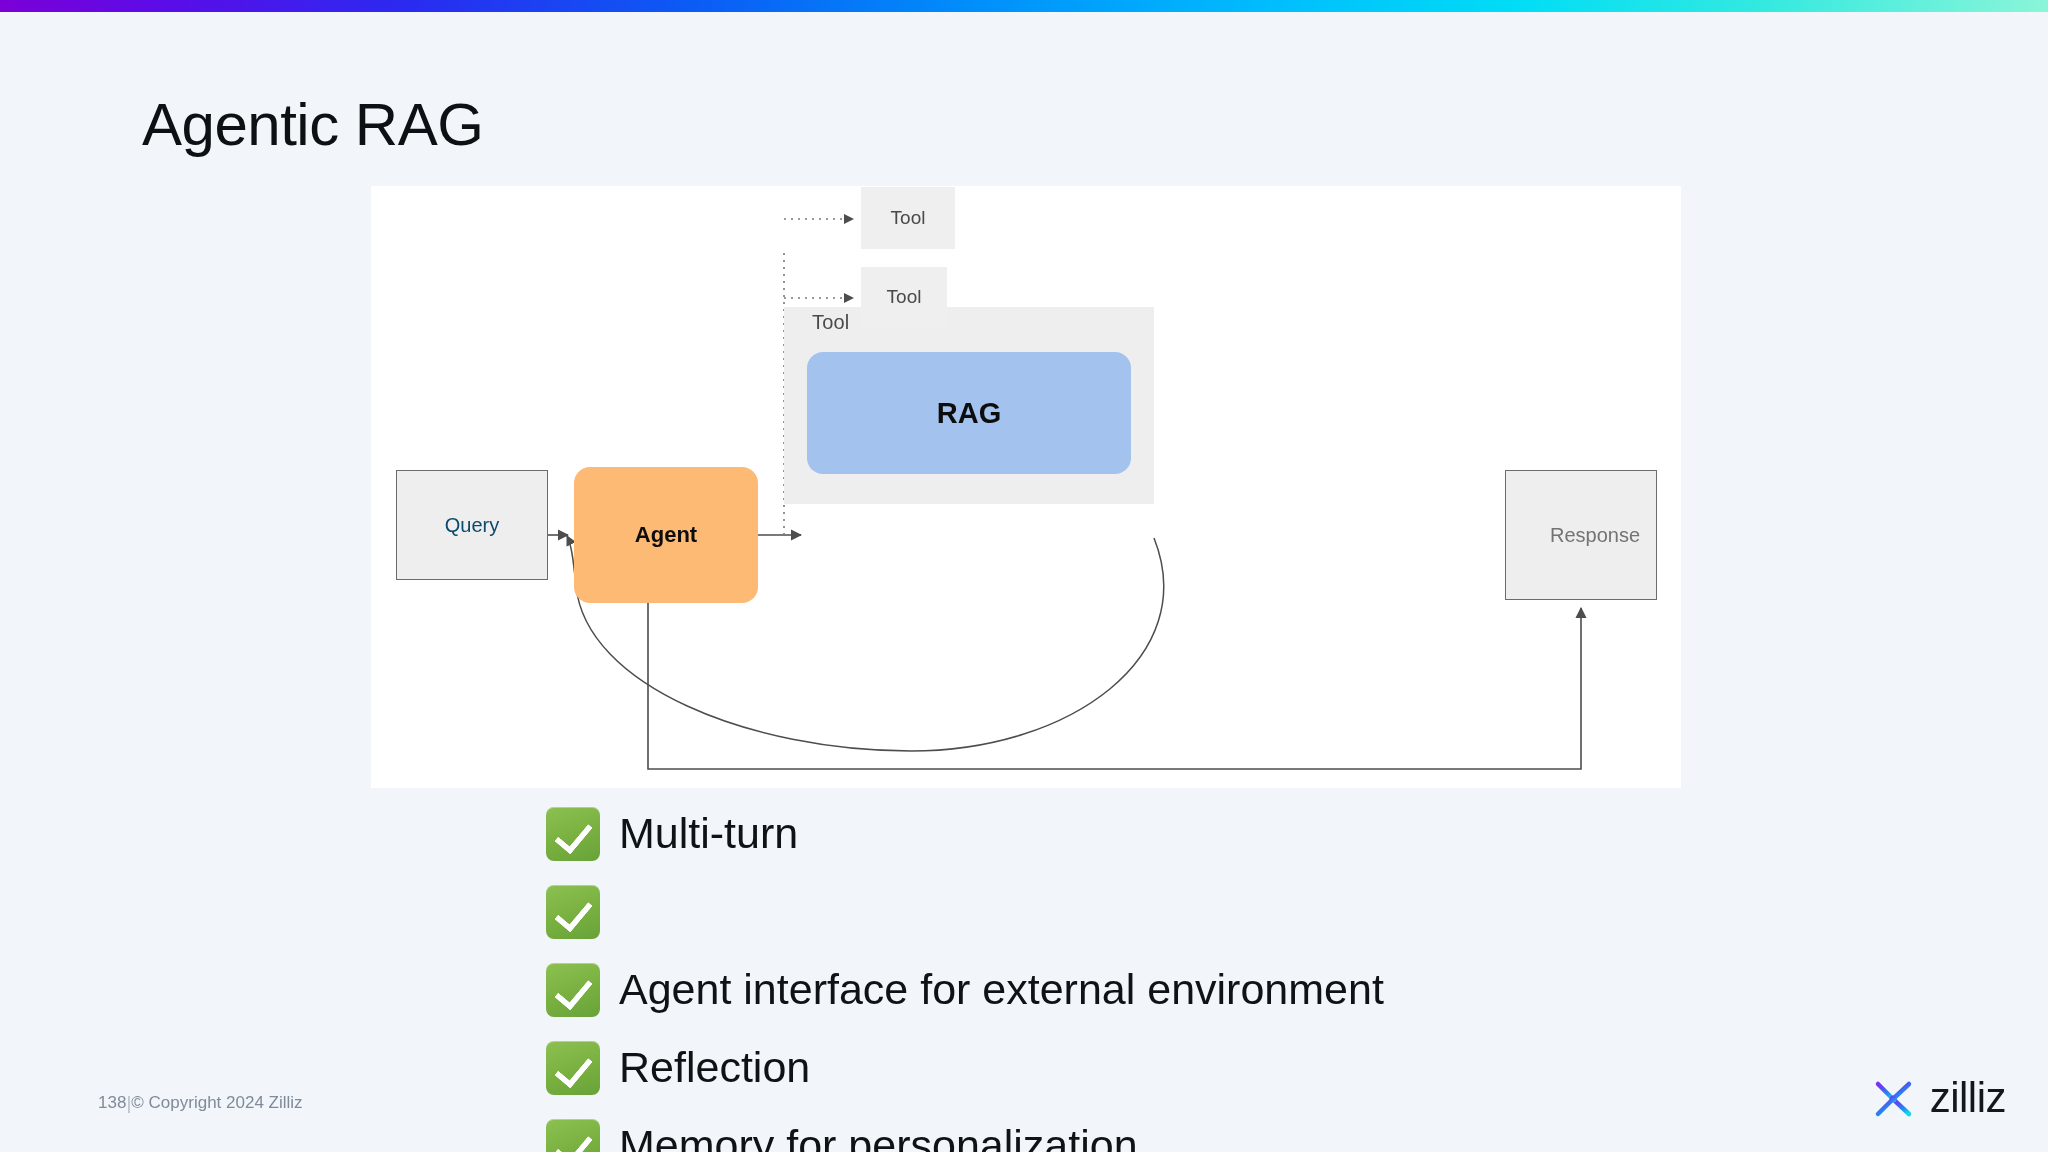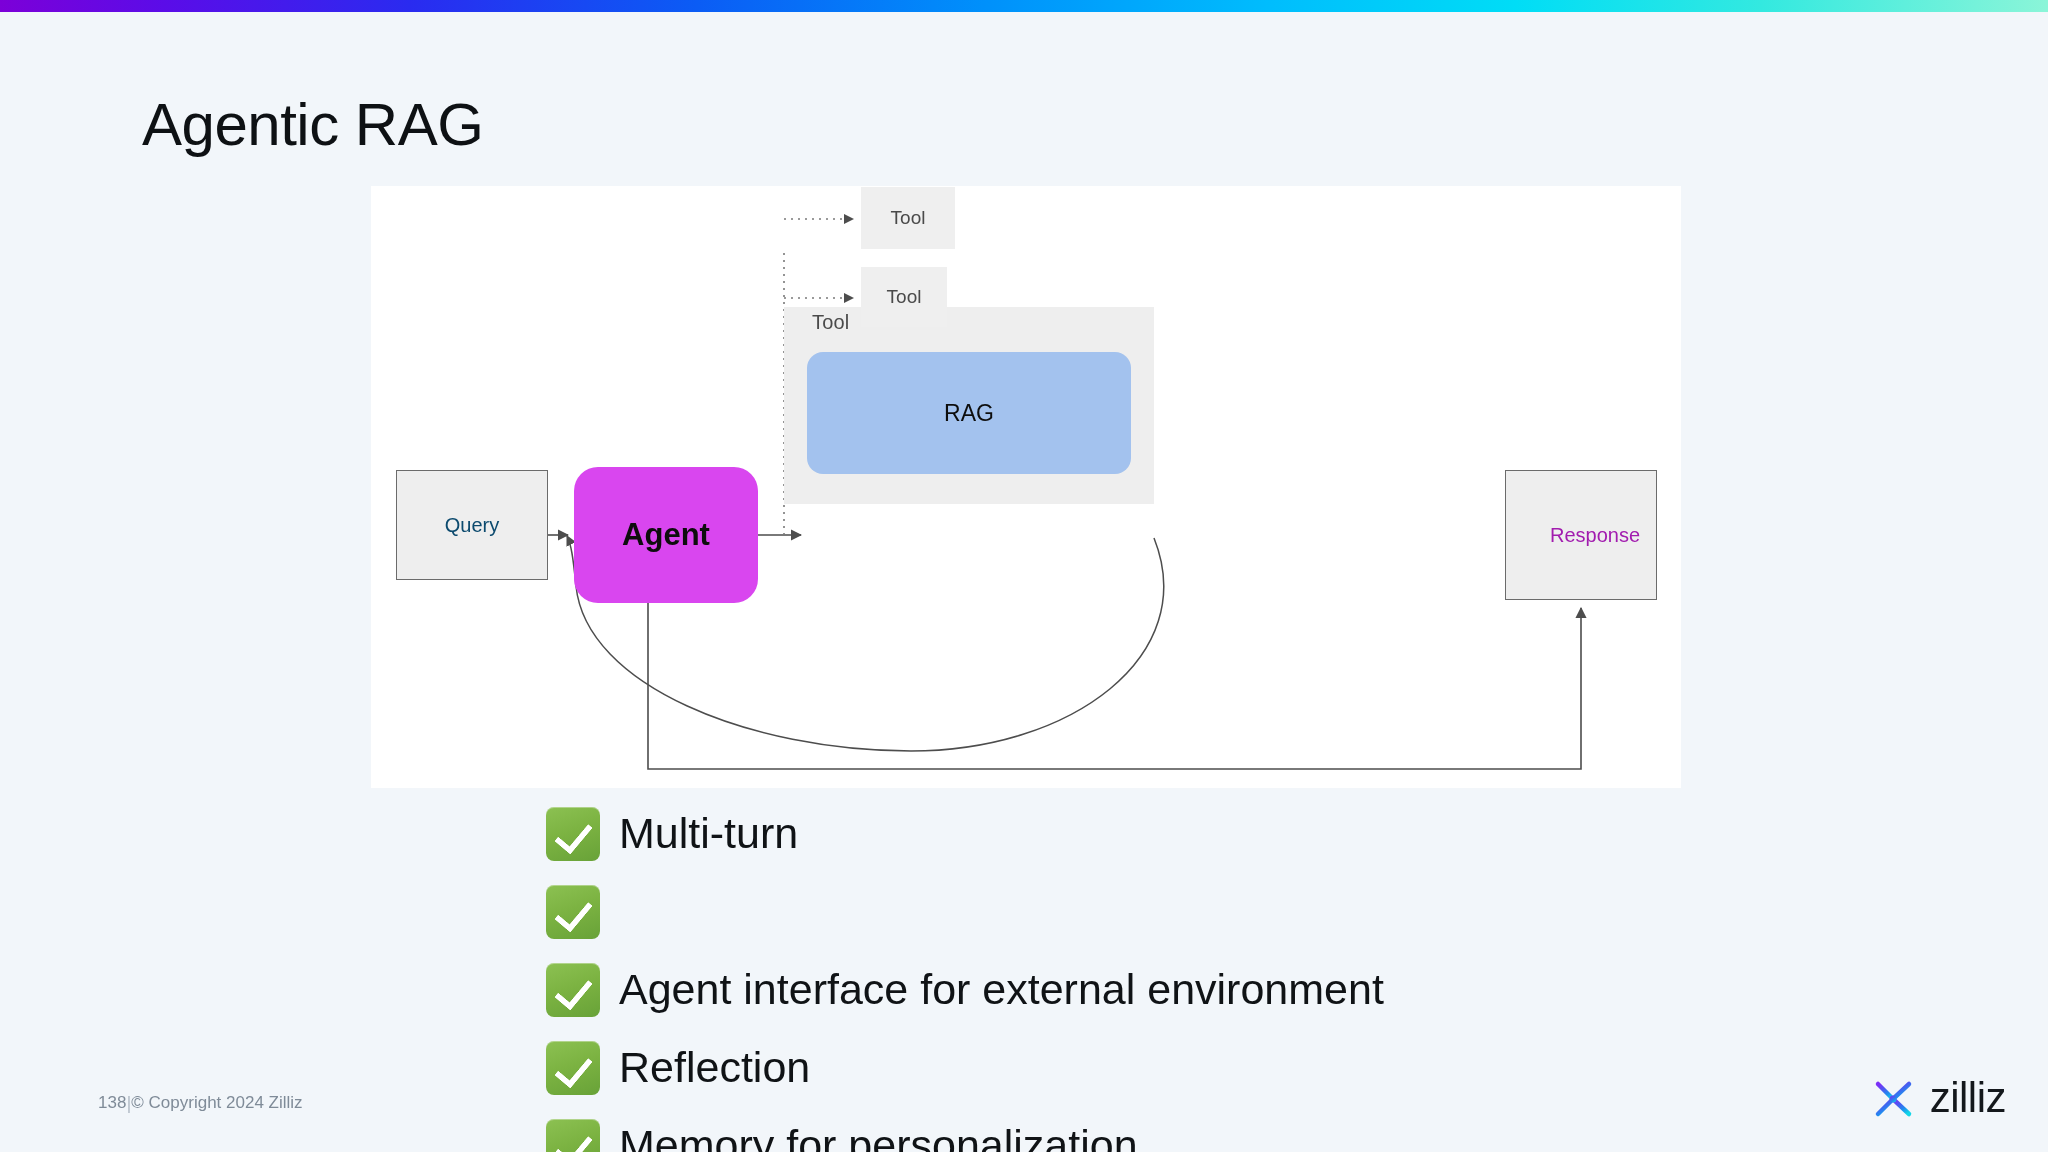--- a/index.html
+++ b/index.html
@@ -79,31 +79,31 @@
     color: #0c4a6e;
   }
   .box-response {
     position: absolute;
     left: 1134px; top: 284px;
     width: 152px; height: 130px;
     background: #eeeeee;
     border: 1.6px solid #6b6b6b;
     box-sizing: border-box;
     font-size: 20px;
-    color: #a21caf;
+    color: #737373;
     padding-left: 28px;
   }
   .box-agent {
     position: absolute;
     left: 203px; top: 281px;
     width: 184px; height: 136px;
-    background: #d946ef;
-    border-radius: 24px;
+    background: #fdba74;
+    border-radius: 16px;
     box-sizing: border-box;
-    font-size: 31px;
+    font-size: 22px;
     font-weight: bold;
     color: #0d0d0d;
   }
   .box-toolgroup {
     position: absolute;
     left: 413px; top: 121px;
     width: 370px; height: 197px;
     background: #eeeeee;
   }
   .toolgroup-label {
@@ -113,22 +113,22 @@
     color: #4a4a4a;
     letter-spacing: 0.2px;
   }
   .box-rag {
     position: absolute;
     left: 436px; top: 166px;
     width: 324px; height: 122px;
     background: #a3c2ee;
     border-radius: 16px;
     box-sizing: border-box;
-    font-size: 23px;
-    font-weight: normal;
+    font-size: 29px;
+    font-weight: bold;
     color: #0d0d0d;
   }
   .box-tool1 {
     position: absolute;
     left: 490px; top: 1px;
     width: 94px; height: 62px;
     background: #efefef;
     font-size: 19px;
     color: #4a4a4a;
   }

